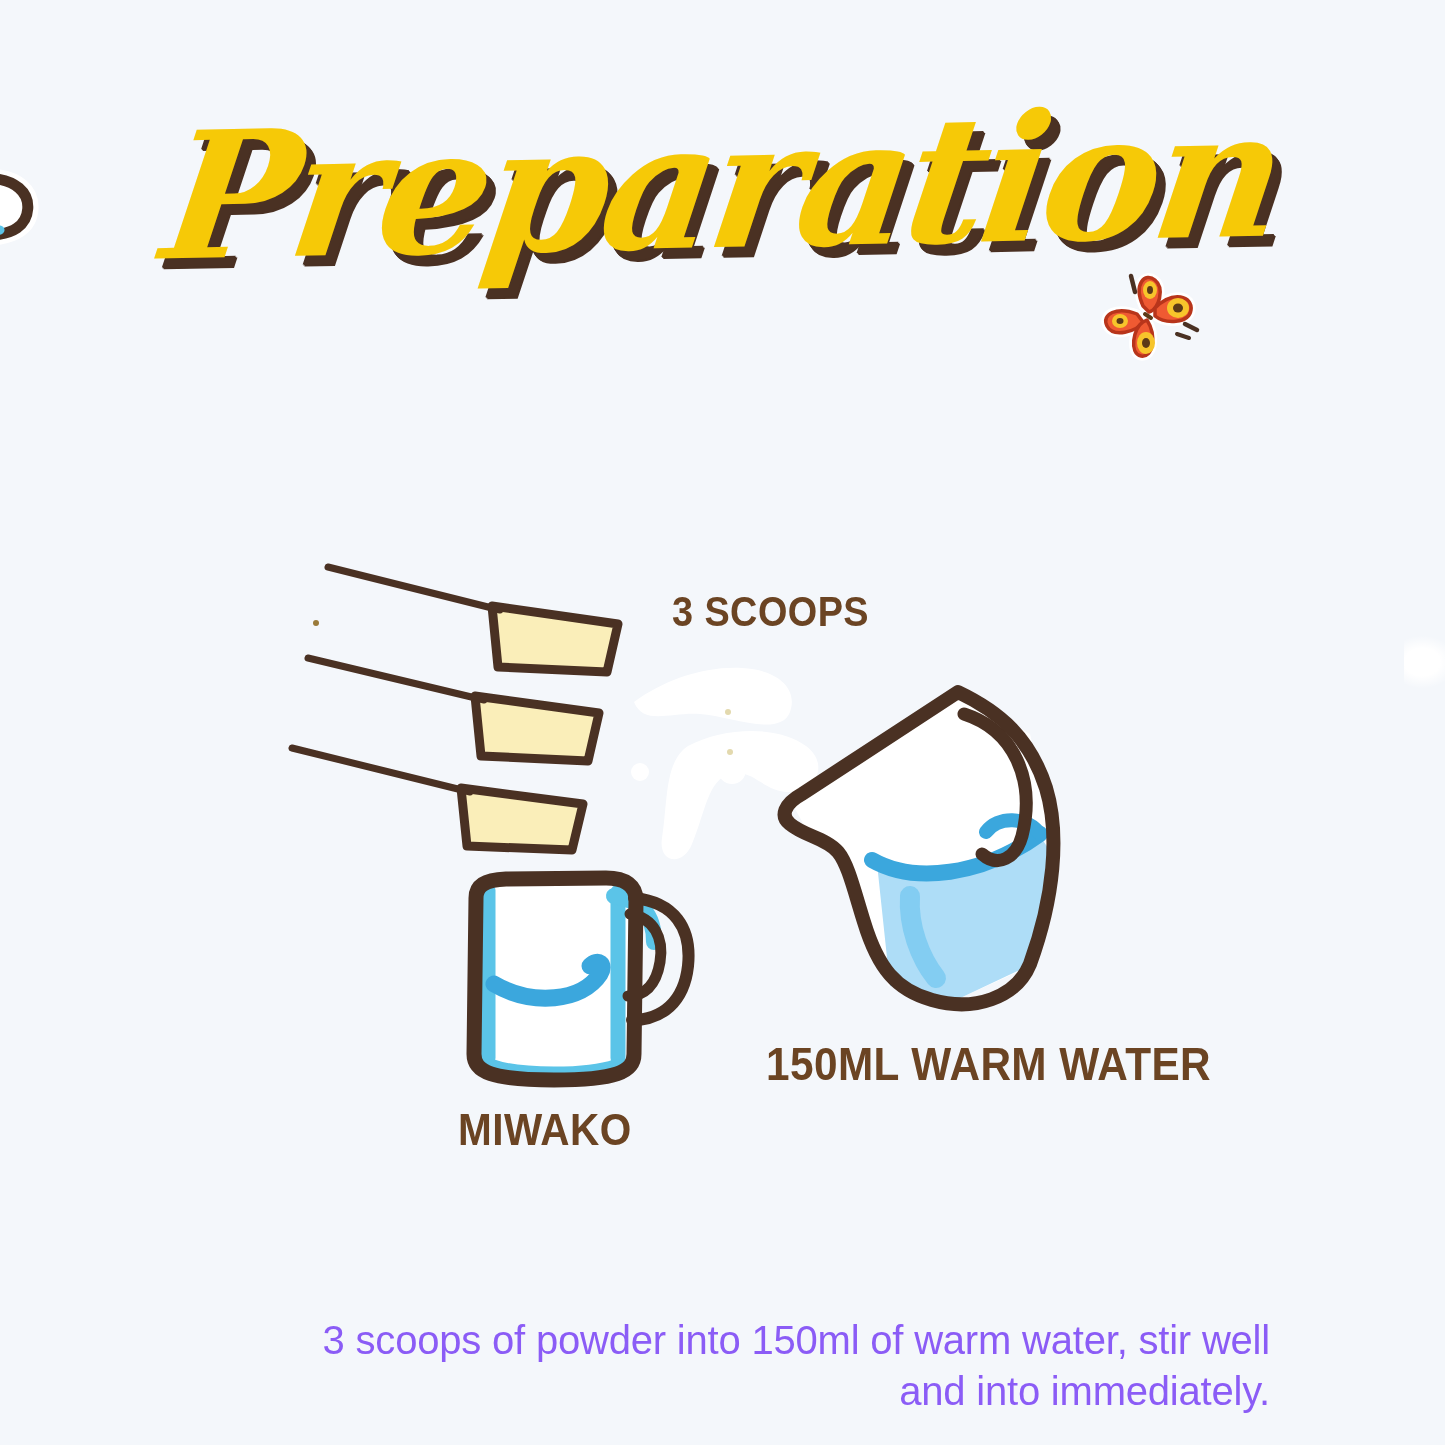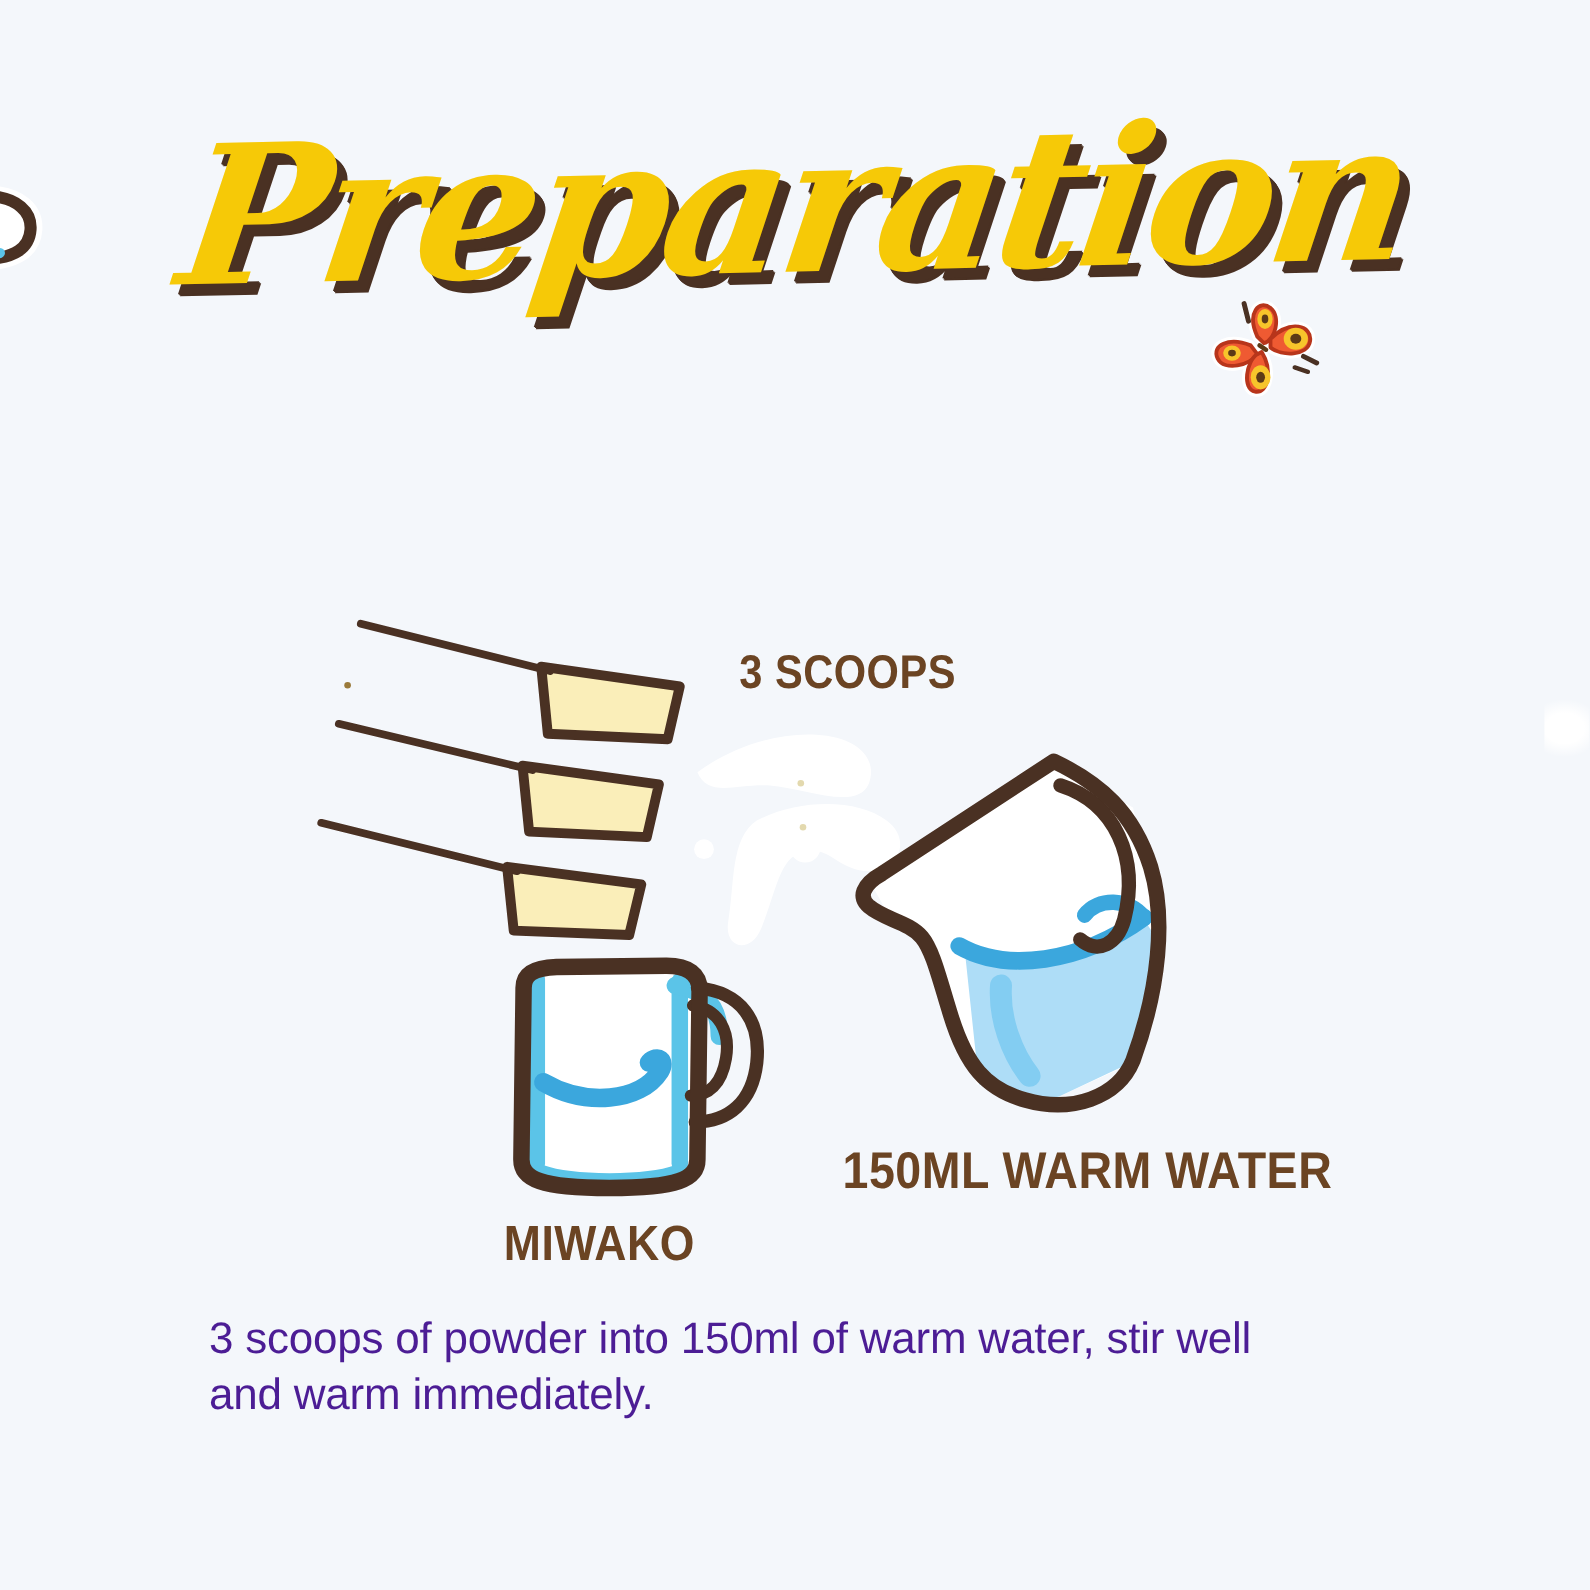--- a/index.html
+++ b/index.html
@@ -142,24 +142,24 @@
     top: 1104px;
     font-size: 45px;
     transform: scaleX(0.9);
     transform-origin: left center;
   }
 
   
   .caption {
     position: absolute;
     left: 190px;
-    top: 1192px;
+    top: 1315px;
     width: 1080px;
-    text-align: left;
-    color: #4c1d95;
+    text-align: right;
+    color: #8b5cf6;
     font-family: "Liberation Sans", sans-serif;
     font-size: 40px;
     line-height: 51px;
     letter-spacing: -0.2px;
   }
 </style>
 </head>
 <body style="background: rgb(244, 247, 251);">
 
 <div id="stage">
@@ -286,16 +286,16 @@
   </div>
 
   <div class="right-smudge"></div>
 
   <div class="label label-scoops">3 SCOOPS</div>
   <div class="label label-water">150ML WARM WATER</div>
   <div class="label label-miwako">MIWAKO</div>
 
   <div class="caption">
     <span>3 scoops of powder into 150ml of warm water, stir well</span><br>
-    <span>and warm immediately.</span>
+    <span>and into immediately.</span>
   </div>
 
 </div>
 
 </body></html>

